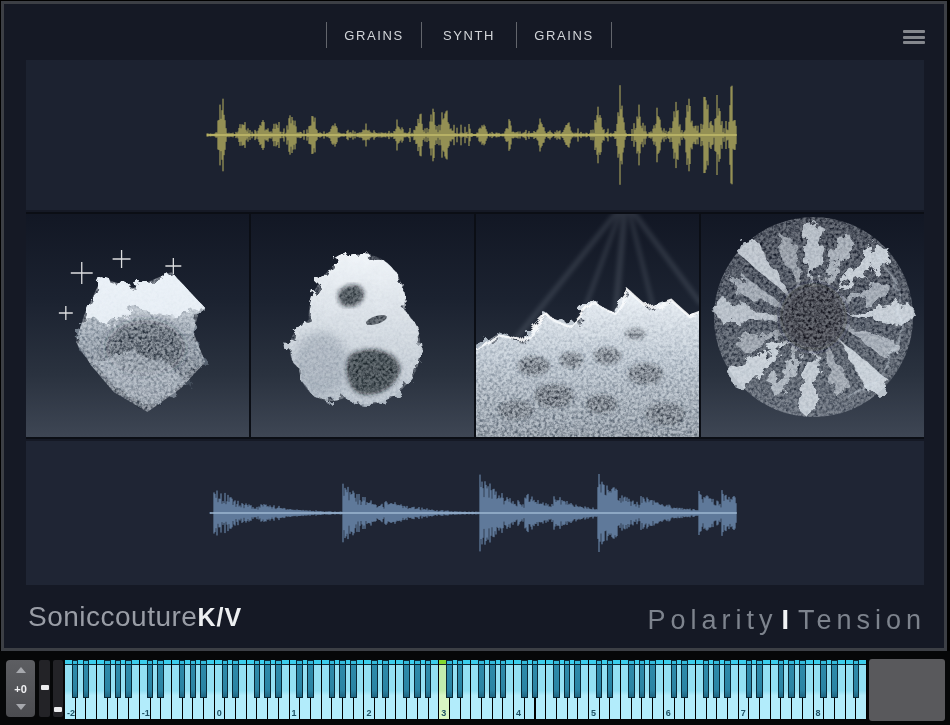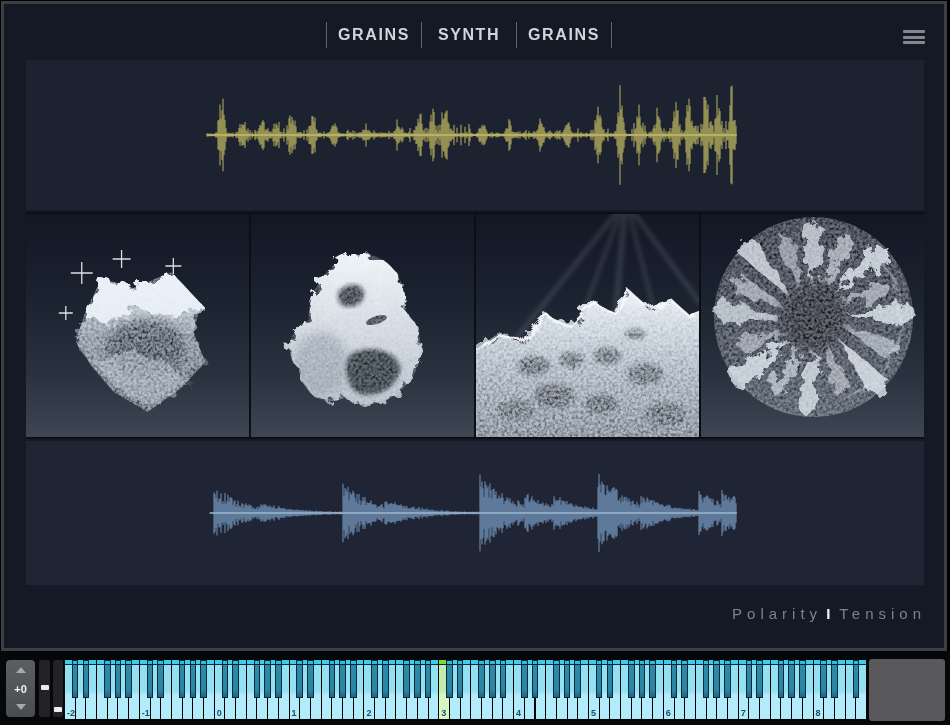--- a/index.html
+++ b/index.html
@@ -10,43 +10,43 @@
   }
   
   .frame{
     position:absolute;left:1px;top:1px;width:946px;height:650px;
     box-sizing:border-box;border:3px solid #3c3f45;background:#151925;
   }
   
   .nav-row{position:absolute;left:322px;top:16px;height:30px;display:flex;align-items:center;}
   .nav-sep{width:1px;height:26px;background:#62656c;}
   .nav-tab{
-    width:94px;text-align:center;color:#d2d5d9;font-size:16px;
-    letter-spacing:1.6px;font-weight:bold;cursor:default;
+    width:94px;text-align:center;color:#d2d5d9;font-size:13px;
+    letter-spacing:1.6px;font-weight:normal;cursor:default;
   }
   .menu-btn{position:absolute;left:899px;top:26px;width:22px;height:14px;
     display:flex;flex-direction:column;justify-content:space-between;}
   .menu-btn span{display:block;height:3px;background:#84878d;border-radius:1px;}
   
   .wave-panel{position:absolute;left:22px;width:898px;}
   .wave-panel.top{top:56px;height:150px;background:#1c2230;}
   .wave-panel.bottom{top:437px;height:144px;background:#1f2534;}
   .wave-panel svg{display:block;}
   
   .tiles{position:absolute;left:22px;top:208px;width:898px;height:227px;
     display:flex;gap:2px;background:#0b0e15;padding:2px 0;box-sizing:border-box;}
   .tile{flex:1;position:relative;overflow:hidden;
     background:linear-gradient(180deg,#121724 0%,#1b2230 38%,#2a323f 72%,#3e4654 100%);}
   .tile svg{position:absolute;inset:0;width:100%;height:100%;}
   
   .footer-left{position:absolute;left:24px;top:597px;white-space:nowrap;}
   .brand-dev{font-size:28px;color:#999da6;letter-spacing:0.5px;}
   .brand-prod{font-size:25px;color:#edeff1;font-weight:bold;letter-spacing:1px;}
   .footer-right{position:absolute;right:18px;top:601px;white-space:nowrap;
-    font-size:15px;color:#7d838d;letter-spacing:5px;}
+    font-size:27px;color:#7d838d;letter-spacing:5px;}
   .footer-right .divider-i{color:#f2f3f5;font-weight:bold;padding:0 4px;}
   
   .kbar{position:absolute;left:0;top:651px;width:950px;height:74px;background:#060708;}
   .transpose{
     position:absolute;left:6px;top:9px;width:29px;height:57px;border-radius:4px;
     background:linear-gradient(180deg,#5d5e62,#4b4c50);
     display:flex;flex-direction:column;align-items:center;justify-content:space-between;
     padding:7px 0;box-sizing:border-box;
   }
   .tri-up{width:0;height:0;border-left:5px solid transparent;border-right:5px solid transparent;border-bottom:6px solid #a6a8ad;}
@@ -244,20 +244,23 @@
     </div>
   </div>
 
   <div class="wave-panel bottom">
     <svg id="wave-bottom" width="898" height="144">
         <path d="M184 71.3L184 72.7M185 71.2L185 72.8M186 71.8L186 72.2M187 71.4L187 72.6M188 51.4L188 92.6M189 52.9L189 91.1M190 56.8L190 87.2M191 49.5L191 94.5M192 61.2L192 82.8M193 57.6L193 86.4M194 57.8L194 86.2M195 52.4L195 91.6M196 62.8L196 81.2M197 60.1L197 83.9M198 62.1L198 81.9M199 51.9L199 92.1M200 63.2L200 80.8M201 60.3L201 83.7M202 53.9L202 90.1M203 60.8L203 83.2M204 56.4L204 87.6M205 56.3L205 87.7M206 57.7L206 86.3M207 64.0L207 80.0M208 60.5L208 83.5M209 59.4L209 84.6M210 65.9L210 78.1M211 63.1L211 80.9M212 59.8L212 84.2M213 65.5L213 78.5M214 64.4L214 79.6M215 66.3L215 77.7M216 62.1L216 81.9M217 63.1L217 80.9M218 67.2L218 76.8M219 64.0L219 80.0M220 62.4L220 81.6M221 64.0L221 80.0M222 65.8L222 78.2M223 63.4L223 80.6M224 64.7L224 79.3M225 64.2L225 79.8M226 67.7L226 76.3M227 66.1L227 77.9M228 67.7L228 76.3M229 67.7L229 76.3M230 67.7L230 76.3M231 65.9L231 78.1M232 68.6L232 75.4M233 65.5L233 78.5M234 66.6L234 77.4M235 63.3L235 80.7M236 63.9L236 80.1M237 65.5L237 78.5M238 63.1L238 80.9M239 64.0L239 80.0M240 63.5L240 80.5M241 65.7L241 78.3M242 65.1L242 78.9M243 66.2L243 77.8M244 64.4L244 79.6M245 65.9L245 78.1M246 67.5L246 76.5M247 65.9L247 78.1M248 64.3L248 79.7M249 67.4L249 76.6M250 68.2L250 75.8M251 67.2L251 76.8M252 66.6L252 77.4M253 64.9L253 79.1M254 67.1L254 76.9M255 67.2L255 76.8M256 67.4L256 76.6M257 67.7L257 76.3M258 66.9L258 77.1M259 67.5L259 76.5M260 68.9L260 75.1M261 68.4L261 75.6M262 68.3L262 75.7M263 68.7L263 75.3M264 68.0L264 76.0M265 68.4L265 75.6M266 68.8L266 75.2M267 68.7L267 75.3M268 69.2L268 74.8M269 68.8L269 75.2M270 69.3L270 74.7M271 68.4L271 75.6M272 69.2L272 74.8M273 69.0L273 75.0M274 69.2L274 74.8M275 69.1L275 74.9M276 69.8L276 74.2M277 68.9L277 75.1M278 69.6L278 74.4M279 69.7L279 74.3M280 69.3L280 74.7M281 69.7L281 74.3M282 69.6L282 74.4M283 70.2L283 73.8M284 69.2L284 74.8M285 70.1L285 73.9M286 70.3L286 73.7M287 69.9L287 74.1M288 70.2L288 73.8M289 70.8L289 73.2M290 69.3L290 74.7M291 70.3L291 73.7M292 70.1L292 73.9M293 70.4L293 73.6M294 70.1L294 73.9M295 70.0L295 74.0M296 70.7L296 73.3M297 70.3L297 73.7M298 70.9L298 73.1M299 70.9L299 73.1M300 70.4L300 73.6M301 70.8L301 73.2M302 70.4L302 73.6M303 70.5L303 73.5M304 70.3L304 73.7M305 70.6L305 73.4M306 70.9L306 73.1M307 71.2L307 72.8M308 70.9L308 73.1M309 70.5L309 73.5M310 70.9L310 73.1M311 71.0L311 73.0M312 70.8L312 73.2M313 71.0L313 73.0M314 70.6L314 73.4M315 70.6L315 73.4M316 70.9L316 73.1M317 42.7L317 101.3M318 54.8L318 89.2M319 46.9L319 97.1M320 48.6L320 95.4M321 51.2L321 92.8M322 45.9L322 98.1M323 59.3L323 84.7M324 51.2L324 92.8M325 53.6L325 90.4M326 53.0L326 91.0M327 49.7L327 94.3M328 51.7L328 92.3M329 56.8L329 87.2M330 60.6L330 83.4M331 53.1L331 90.9M332 63.5L332 80.5M333 53.0L333 91.0M334 59.2L334 84.8M335 64.0L335 80.0M336 60.6L336 83.4M337 56.0L337 88.0M338 59.5L338 84.5M339 56.1L339 87.9M340 64.0L340 80.0M341 61.1L341 82.9M342 62.1L342 81.9M343 61.9L343 82.1M344 61.6L344 82.4M345 59.4L345 84.6M346 63.4L346 80.6M347 63.0L347 81.0M348 63.9L348 80.1M349 63.2L349 80.8M350 64.0L350 80.0M351 66.7L351 77.3M352 65.9L352 78.1M353 65.0L353 79.0M354 65.0L354 79.0M355 63.8L355 80.2M356 62.8L356 81.2M357 66.0L357 78.0M358 67.6L358 76.4M359 61.2L359 82.8M360 60.1L360 83.9M361 61.5L361 82.5M362 63.6L362 80.4M363 63.3L363 80.7M364 62.8L364 81.2M365 62.0L365 82.0M366 62.6L366 81.4M367 63.1L367 80.9M368 63.1L368 80.9M369 61.2L369 82.8M370 63.3L370 80.7M371 64.4L371 79.6M372 63.9L372 80.1M373 64.2L373 79.8M374 64.4L374 79.6M375 63.3L375 80.7M376 64.8L376 79.2M377 67.1L377 76.9M378 64.9L378 79.1M379 65.5L379 78.5M380 66.8L380 77.2M381 64.9L381 79.1M382 68.1L382 75.9M383 67.2L383 76.8M384 67.1L384 76.9M385 67.3L385 76.7M386 66.2L386 77.8M387 66.3L387 77.7M388 65.8L388 78.2M389 68.2L389 75.8M390 67.8L390 76.2M391 67.7L391 76.3M392 67.4L392 76.6M393 66.0L393 78.0M394 68.6L394 75.4M395 69.4L395 74.6M396 66.6L396 77.4M397 68.7L397 75.3M398 68.1L398 75.9M399 68.5L399 75.5M400 68.7L400 75.3M401 67.3L401 76.7M402 69.5L402 74.5M403 68.6L403 75.4M404 69.0L404 75.0M405 69.1L405 74.9M406 68.5L406 75.5M407 69.2L407 74.8M408 69.4L408 74.6M409 70.0L409 74.0M410 69.9L410 74.1M411 69.1L411 74.9M412 70.5L412 73.5M413 70.3L413 73.7M414 69.8L414 74.2M415 69.5L415 74.5M416 69.2L416 74.8M417 69.4L417 74.6M418 70.9L418 73.1M419 69.8L419 74.2M420 69.8L420 74.2M421 69.7L421 74.3M422 69.5L422 74.5M423 70.3L423 73.7M424 70.8L424 73.2M425 70.3L425 73.7M426 70.5L426 73.5M427 70.9L427 73.1M428 70.7L428 73.3M429 70.1L429 73.9M430 70.8L430 73.2M431 70.3L431 73.7M432 71.0L432 73.0M433 70.6L433 73.4M434 70.6L434 73.4M435 70.6L435 73.4M436 71.1L436 72.9M437 70.8L437 73.2M438 70.9L438 73.1M439 70.4L439 73.6M440 71.0L440 73.0M441 71.0L441 73.0M442 71.3L442 72.7M443 70.6L443 73.4M444 71.1L444 72.9M445 71.1L445 72.9M446 70.7L446 73.3M447 70.7L447 73.3M448 71.0L448 73.0M449 71.2L449 72.8M450 70.5L450 73.5M451 71.5L451 72.5M452 70.7L452 73.3M453 71.4L453 72.6M454 33.6L454 110.4M455 46.0L455 98.0M456 40.6L456 103.4M457 47.2L457 96.8M458 56.1L458 87.9M459 40.3L459 103.7M460 43.9L460 100.1M461 47.4L461 96.6M462 45.3L462 98.7M463 56.6L463 87.4M464 42.5L464 101.5M465 49.2L465 94.8M466 57.7L466 86.3M467 48.3L467 95.7M468 47.8L468 96.2M469 53.8L469 90.2M470 50.5L470 93.5M471 58.1L471 85.9M472 57.0L472 87.0M473 54.4L473 89.6M474 57.4L474 86.6M475 56.5L475 87.5M476 52.1L476 91.9M477 56.8L477 87.2M478 63.4L478 80.6M479 60.0L479 84.0M480 59.4L480 84.6M481 56.2L481 87.8M482 58.1L482 85.9M483 60.7L483 83.3M484 57.2L484 86.8M485 61.6L485 82.4M486 62.8L486 81.2M487 60.2L487 83.8M488 63.3L488 80.7M489 62.9L489 81.1M490 64.6L490 79.4M491 65.4L491 78.6M492 59.2L492 84.8M493 60.6L493 83.4M494 63.1L494 80.9M495 63.8L495 80.2M496 65.6L496 78.4M497 63.3L497 80.7M498 66.8L498 77.2M499 56.6L499 87.4M500 57.6L500 86.4M501 54.1L501 89.9M502 52.9L502 91.1M503 60.9L503 83.1M504 60.6L504 83.4M505 58.3L505 85.7M506 55.5L506 88.5M507 60.2L507 83.8M508 58.9L508 85.1M509 61.3L509 82.7M510 61.0L510 83.0M511 62.8L511 81.2M512 59.1L512 84.9M513 63.1L513 80.9M514 62.7L514 81.3M515 62.7L515 81.3M516 62.9L516 81.1M517 61.4L517 82.6M518 64.3L518 79.7M519 64.8L519 79.2M520 62.2L520 81.8M521 64.6L521 79.4M522 63.3L522 80.7M523 65.7L523 78.3M524 65.3L524 78.7M525 66.1L525 77.9M526 63.0L526 81.0M527 64.7L527 79.3M528 55.3L528 88.7M529 58.5L529 85.5M530 61.0L530 83.0M531 59.2L531 84.8M532 59.6L532 84.4M533 59.1L533 84.9M534 56.2L534 87.8M535 63.6L535 80.4M536 59.1L536 84.9M537 60.4L537 83.6M538 59.9L538 84.1M539 60.7L539 83.3M540 63.5L540 80.5M541 60.0L541 84.0M542 63.9L542 80.1M543 62.7L543 81.3M544 63.5L544 80.5M545 62.0L545 82.0M546 63.4L546 80.6M547 64.5L547 79.5M548 65.7L548 78.3M549 65.9L549 78.1M550 63.6L550 80.4M551 65.3L551 78.7M552 65.5L552 78.5M553 66.2L553 77.8M554 65.3L554 78.7M555 65.9L555 78.1M556 66.0L556 78.0M557 66.9L557 77.1M558 67.7L558 76.3M559 65.4L559 78.6M560 66.5L560 77.5M561 67.9L561 76.1M562 66.2L562 77.8M563 67.5L563 76.5M564 67.8L564 76.2M565 68.1L565 75.9M566 68.3L566 75.7M567 66.5L567 77.5M568 68.1L568 75.9M569 68.8L569 75.2M570 68.1L570 75.9M571 68.5L571 75.5M572 46.1L572 97.9M573 33.0L573 111.0M574 43.3L574 100.7M575 51.5L575 92.5M576 40.7L576 103.3M577 43.3L577 100.7M578 43.9L578 100.1M579 53.8L579 90.2M580 54.4L580 89.6M581 44.5L581 99.5M582 48.9L582 95.1M583 51.4L583 92.6M584 50.0L584 94.0M585 51.5L585 92.5M586 47.9L586 96.1M587 46.7L587 97.3M588 46.3L588 97.7M589 49.7L589 94.3M590 47.7L590 96.3M591 49.0L591 95.0M592 59.1L592 84.9M593 59.9L593 84.1M594 57.1L594 86.9M595 61.7L595 82.3M596 54.4L596 89.6M597 60.4L597 83.6M598 56.5L598 87.5M599 55.7L599 88.3M600 60.0L600 84.0M601 56.4L601 87.6M602 61.0L602 83.0M603 57.8L603 86.2M604 60.5L604 83.5M605 64.9L605 79.1M606 60.6L606 83.4M607 59.6L607 84.4M608 63.6L608 80.4M609 63.0L609 81.0M610 65.5L610 78.5M611 60.8L611 83.2M612 63.6L612 80.4M613 66.7L613 77.3M614 63.8L614 80.2M615 55.1L615 88.9M616 61.9L616 82.1M617 56.2L617 87.8M618 57.7L618 86.3M619 60.4L619 83.6M620 61.6L620 82.4M621 56.4L621 87.6M622 58.1L622 85.9M623 61.2L623 82.8M624 59.4L624 84.6M625 59.2L625 84.8M626 59.1L626 84.9M627 64.0L627 80.0M628 59.5L628 84.5M629 61.3L629 82.7M630 61.9L630 82.1M631 61.3L631 82.7M632 61.7L632 82.3M633 63.3L633 80.7M634 63.7L634 80.3M635 64.1L635 79.9M636 63.1L636 80.9M637 64.4L637 79.6M638 65.3L638 78.7M639 65.8L639 78.2M640 64.8L640 79.2M641 63.8L641 80.2M642 65.6L642 78.4M643 63.6L643 80.4M644 64.5L644 79.5M645 66.6L645 77.4M646 67.6L646 76.4M647 67.4L647 76.6M648 66.7L648 77.3M649 67.0L649 77.0M650 67.2L650 76.8M651 66.7L651 77.3M652 68.4L652 75.6M653 66.9L653 77.1M654 66.9L654 77.1M655 68.4L655 75.6M656 66.9L656 77.1M657 68.8L657 75.2M658 67.8L658 76.2M659 68.1L659 75.9M660 68.6L660 75.4M661 67.8L661 76.2M662 68.2L662 75.8M663 68.4L663 75.6M664 67.6L664 76.4M665 69.3L665 74.7M666 69.6L666 74.4M667 68.2L667 75.8M668 68.1L668 75.9M669 69.0L669 75.0M670 69.4L670 74.6M671 69.2L671 74.8M672 69.4L672 74.6M673 50.0L673 94.0M674 53.2L674 90.8M675 53.8L675 90.2M676 58.2L676 85.8M677 61.7L677 82.3M678 56.1L678 87.9M679 57.2L679 86.8M680 55.3L680 88.7M681 54.4L681 89.6M682 55.4L682 88.6M683 57.7L683 86.3M684 57.3L684 86.7M685 57.8L685 86.2M686 61.1L686 82.9M687 57.9L687 86.1M688 63.6L688 80.4M689 64.4L689 79.6M690 64.4L690 79.6M691 59.6L691 84.4M692 60.4L692 83.6M693 64.4L693 79.6M694 62.9L694 81.1M695 66.4L695 77.6M696 49.1L696 94.9M697 52.9L697 91.1M698 59.9L698 84.1M699 54.6L699 89.4M700 53.9L700 90.1M701 58.3L701 85.7M702 58.9L702 85.1M703 55.9L703 88.1M704 61.1L704 82.9M705 57.8L705 86.2M706 58.8L706 85.2M707 55.9L707 88.1M708 55.0L708 89.0M709 56.4L709 87.6M710 62.2L710 81.8" stroke="#7b9cc3" stroke-width="1" fill="none" opacity="0.92"></path>
         <rect x="184.08999999999997" y="71.4" width="526.8566000000001" height="1.2" fill="#b9d2ea" opacity="0.85"></rect>
       </svg>
   </div>
 
+  <div class="footer-left">
+    <span class="brand-dev">Soniccouture</span><span class="brand-prod">K/V</span>
+  </div>
   <div class="footer-right">
     <span>Polarity</span><span class="divider-i">I</span><span>Tension</span>
   </div>
 </div>
 
 <div class="kbar">
   <div class="transpose">
     <div class="tri-up"></div>
     <div class="transpose-val">+0</div>
     <div class="tri-down"></div>

